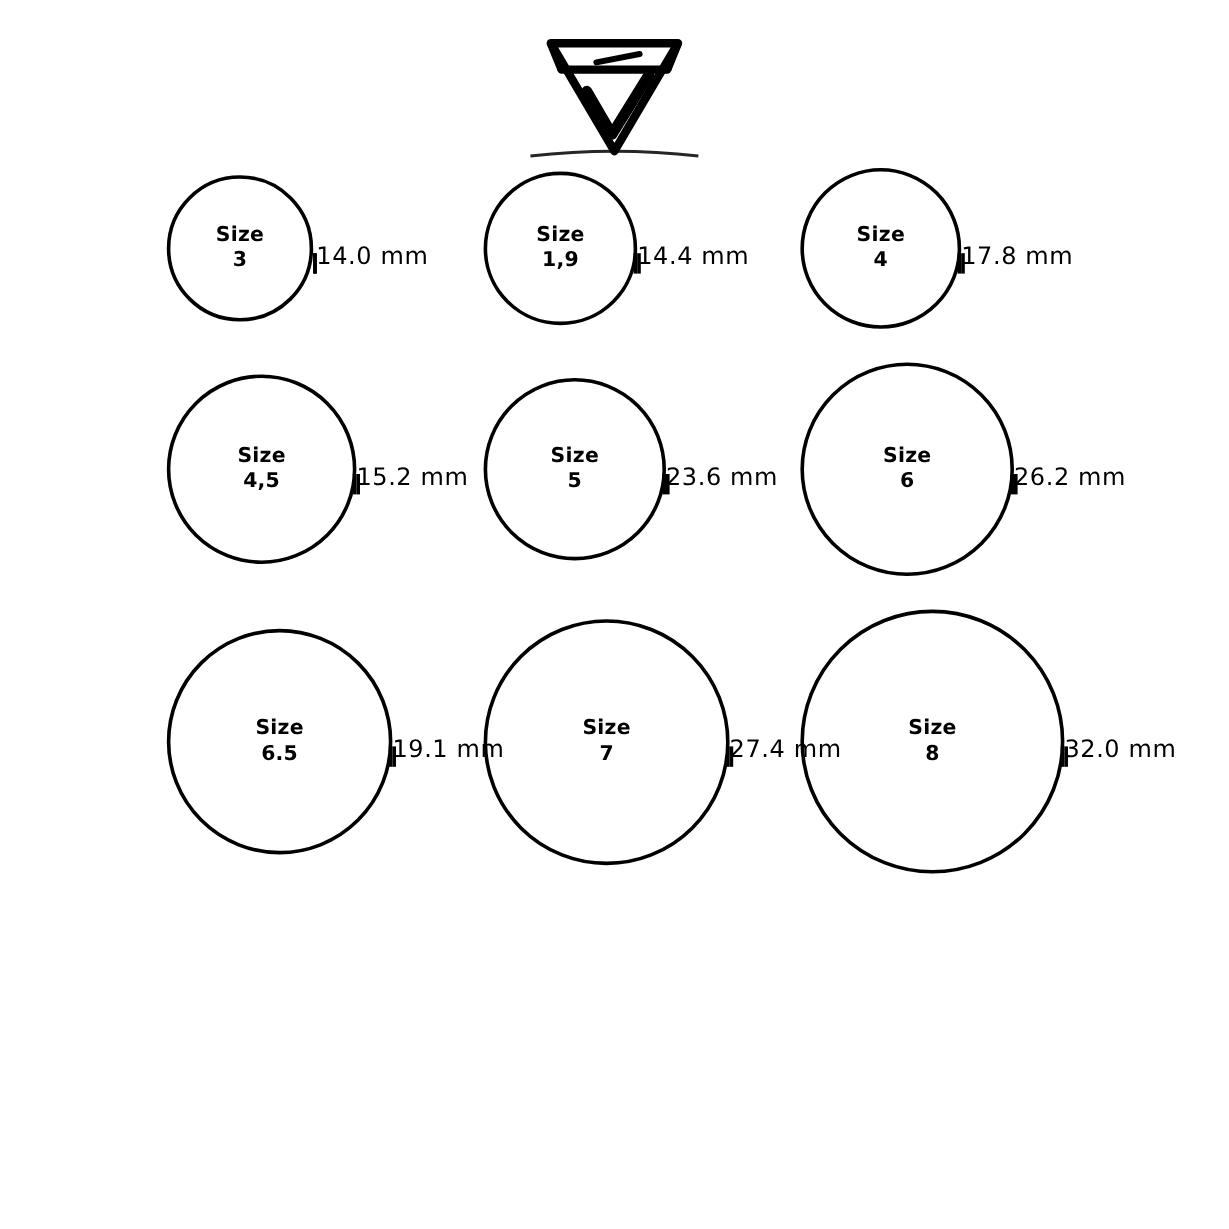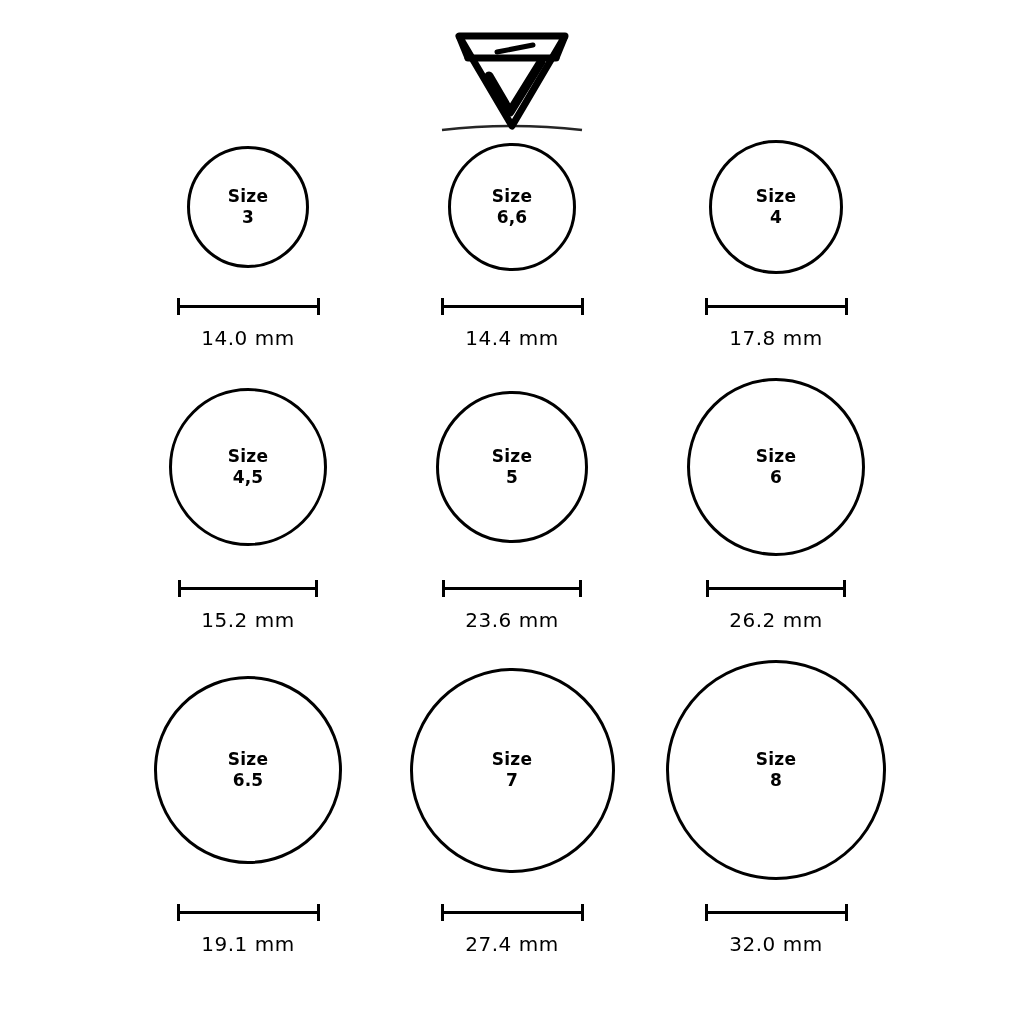--- a/index.html
+++ b/index.html
@@ -36,21 +36,20 @@
     top: 140px;
     width: 1024px;
   }
   .row {
     display: flex;
     justify-content: center;
     align-items: flex-start;
   }
   .cell {
     display: flex;
-    flex-direction: column;
     align-items: center;
     justify-content: space-between;
   }
   .ring-area {
     display: flex;
     align-items: center;
     justify-content: center;
   }
   .ring {
     border: 3px solid #000;
@@ -134,21 +133,21 @@
           <div class="bar"></div>
           <div class="cap left"></div>
           <div class="cap right"></div>
         </div>
         <div class="mm">14.0 mm</div>
       </div>
       <div class="cell" style="width: 218px;">
         <div class="ring-area" style="height: 134px;">
           <div class="ring" style="width: 128px; height: 128px;">
             <div class="ring-label">Size</div>
-            <div class="ring-value">6,6</div>
+            <div class="ring-value">1,9</div>
           </div>
         </div>
         <div class="measure" style="width: 143px; margin-top: 24px;">
           <div class="bar"></div>
           <div class="cap left"></div>
           <div class="cap right"></div>
         </div>
         <div class="mm">14.4 mm</div>
       </div>
       <div class="cell" style="width: 218px;">

